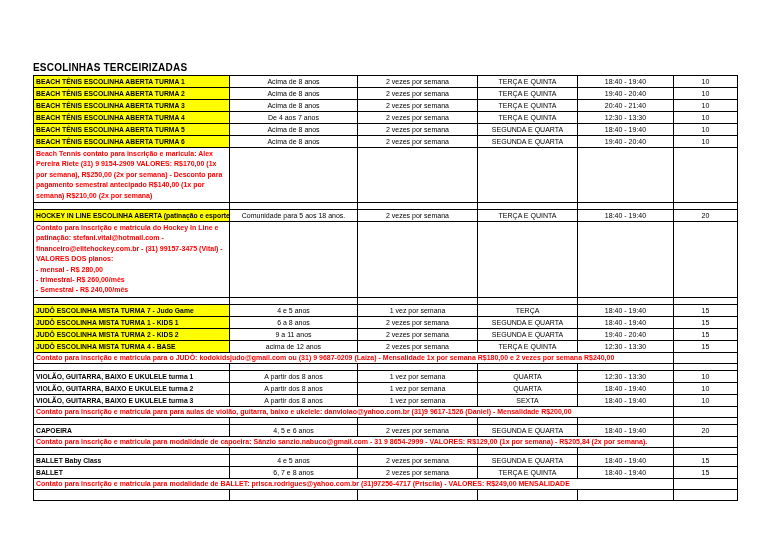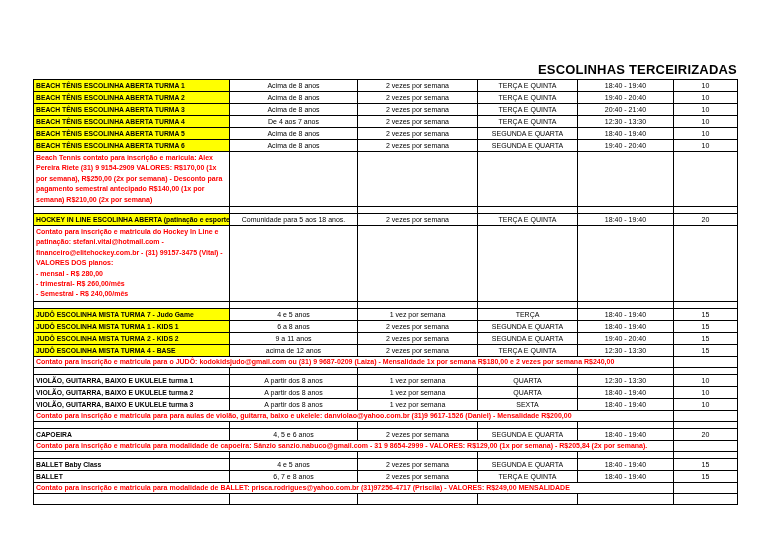--- a/index.html
+++ b/index.html
@@ -1,19 +1,19 @@
 <!DOCTYPE html>
 <html><head>
 <meta charset="utf-8">
 <style>
   * { margin:0; padding:0; box-sizing:border-box; }
   html,body { width:768px; height:543px; background:#ffffff; overflow:hidden;
               font-family:"Liberation Sans", sans-serif; }
   .page { padding:62px 0 0 33px; }
-  .doc-title { width:704px; text-align:right; font-weight:bold; font-size:13px;
+  .doc-title { width:704px; text-align:left; font-weight:bold; font-size:10px;
                color:#000; margin-bottom:2px; letter-spacing:0.2px; }
   table.sched { border-collapse:collapse; table-layout:fixed; width:704px; }
   td { border:1px solid #000; font-size:7px; color:#000; overflow:hidden;
        white-space:nowrap; vertical-align:middle; padding:0; }
   tr.class-row { height:12px; }
   td.name { font-weight:bold; font-size:6.8px; text-align:left; padding-left:2px; }
   td.hl { background:#FFFF00; }
   td.c { text-align:center; }
   td.contact { color:#FF0000; font-weight:bold; white-space:normal;
                vertical-align:top; padding:1px 3px 1px 2px; line-height:10.4px; }

